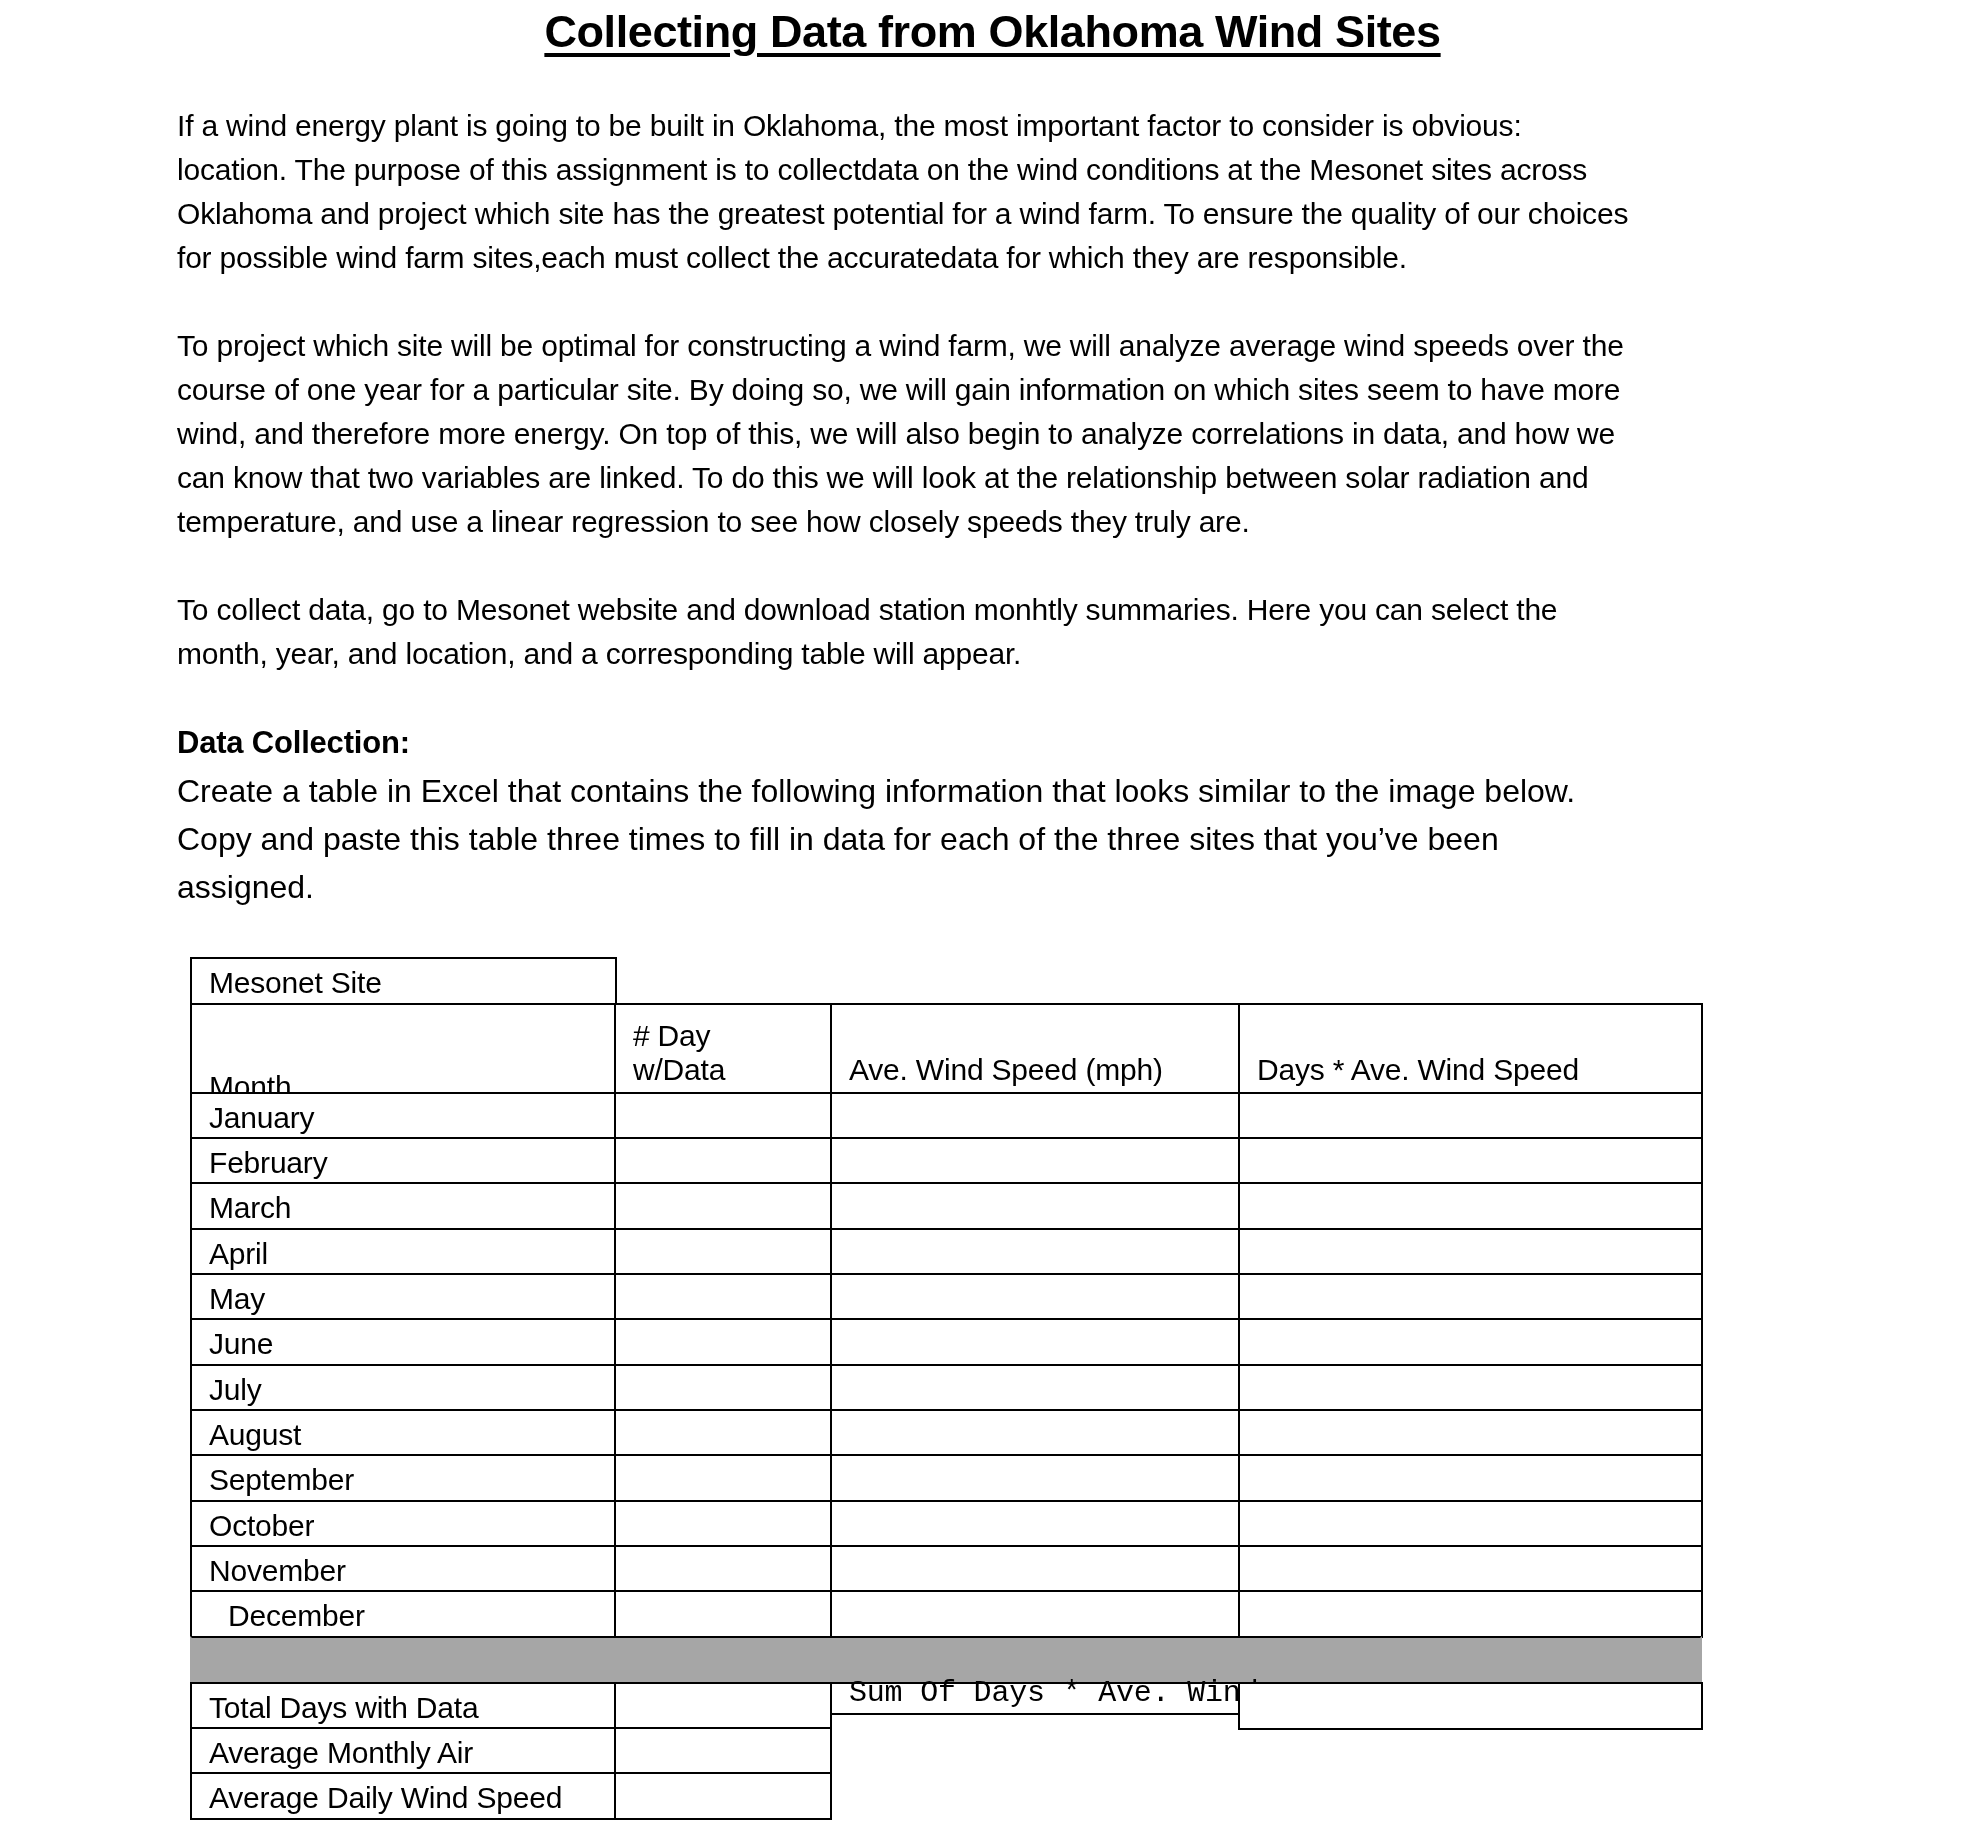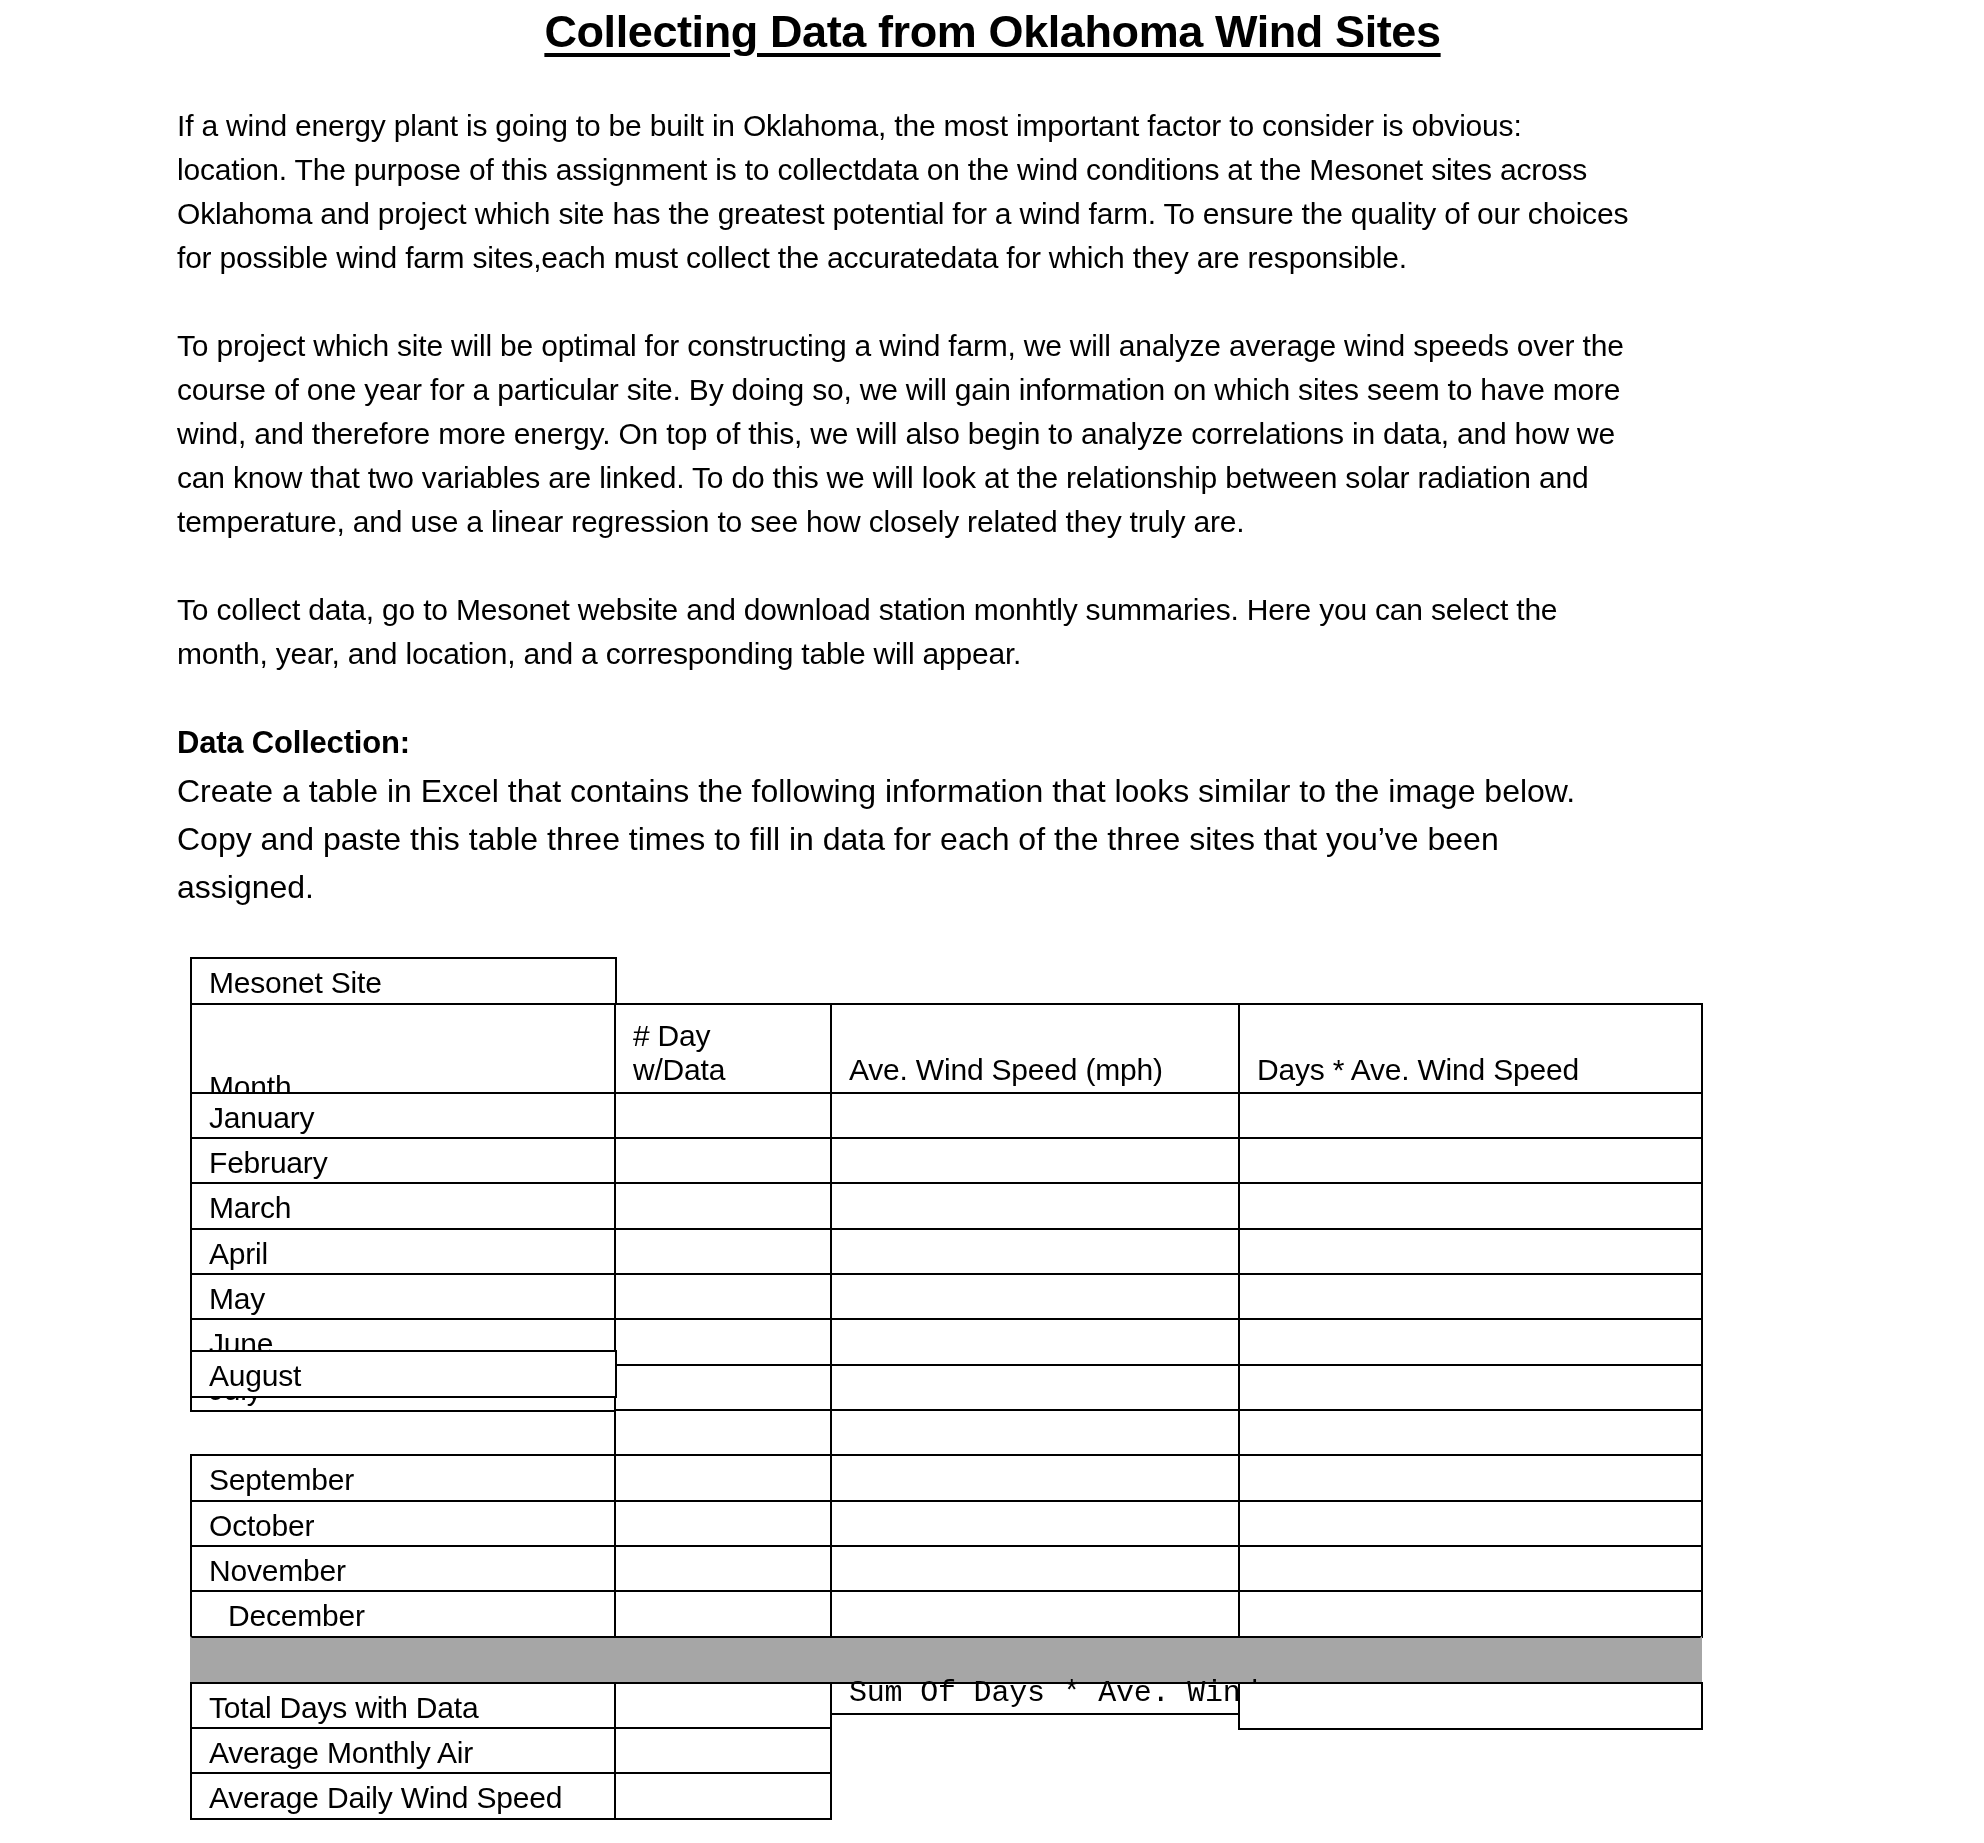--- a/index.html
+++ b/index.html
@@ -116,21 +116,21 @@
   <span class="line">location. The purpose of this assignment is to collectdata on the wind conditions at the Mesonet sites across</span>
   <span class="line">Oklahoma and project which site has the greatest potential for a wind farm. To ensure the quality of our choices</span>
   <span class="line">for possible wind farm sites,each must collect the accuratedata for which they are responsible.</span>
 </div>
 
 <div class="para" id="p2">
   <span class="line">To project which site will be optimal for constructing a wind farm, we will analyze average wind speeds over the</span>
   <span class="line">course of one year for a particular site. By doing so, we will gain information on which sites seem to have more</span>
   <span class="line">wind, and therefore more energy. On top of this, we will also begin to analyze correlations in data, and how we</span>
   <span class="line">can know that two variables are linked. To do this we will look at the relationship between solar radiation and</span>
-  <span class="line">temperature, and use a linear regression to see how closely related they truly are.</span>
+  <span class="line">temperature, and use a linear regression to see how closely speeds they truly are.</span>
 </div>
 
 <div class="para" id="p3">
   <span class="line">To collect data, go to Mesonet website and download station monhtly summaries. Here you can select the</span>
   <span class="line">month, year, and location, and a corresponding table will appear.</span>
 </div>
 
 <div class="section-heading">Data Collection:</div>
 
 <div class="para" id="p4">
@@ -239,21 +239,21 @@
       </div>
       <div class="cell" style="left: 614px; top: 1364px; width: 218px; height: 48px;">
         <span></span>
       </div>
       <div class="cell" style="left: 830px; top: 1364px; width: 410px; height: 48px;">
         <span></span>
       </div>
       <div class="cell" style="left: 1238px; top: 1364px; width: 465px; height: 48px;">
         <span></span>
       </div>
-      <div class="cell" style="left: 190px; top: 1350px; width: 427px; height: 48px;">
+      <div class="cell" style="left: 190px; top: 1409px; width: 427px; height: 48px;">
         <span>August</span>
       </div>
       <div class="cell" style="left: 614px; top: 1409px; width: 218px; height: 48px;">
         <span></span>
       </div>
       <div class="cell" style="left: 830px; top: 1409px; width: 410px; height: 48px;">
         <span></span>
       </div>
       <div class="cell" style="left: 1238px; top: 1409px; width: 465px; height: 48px;">
         <span></span>

